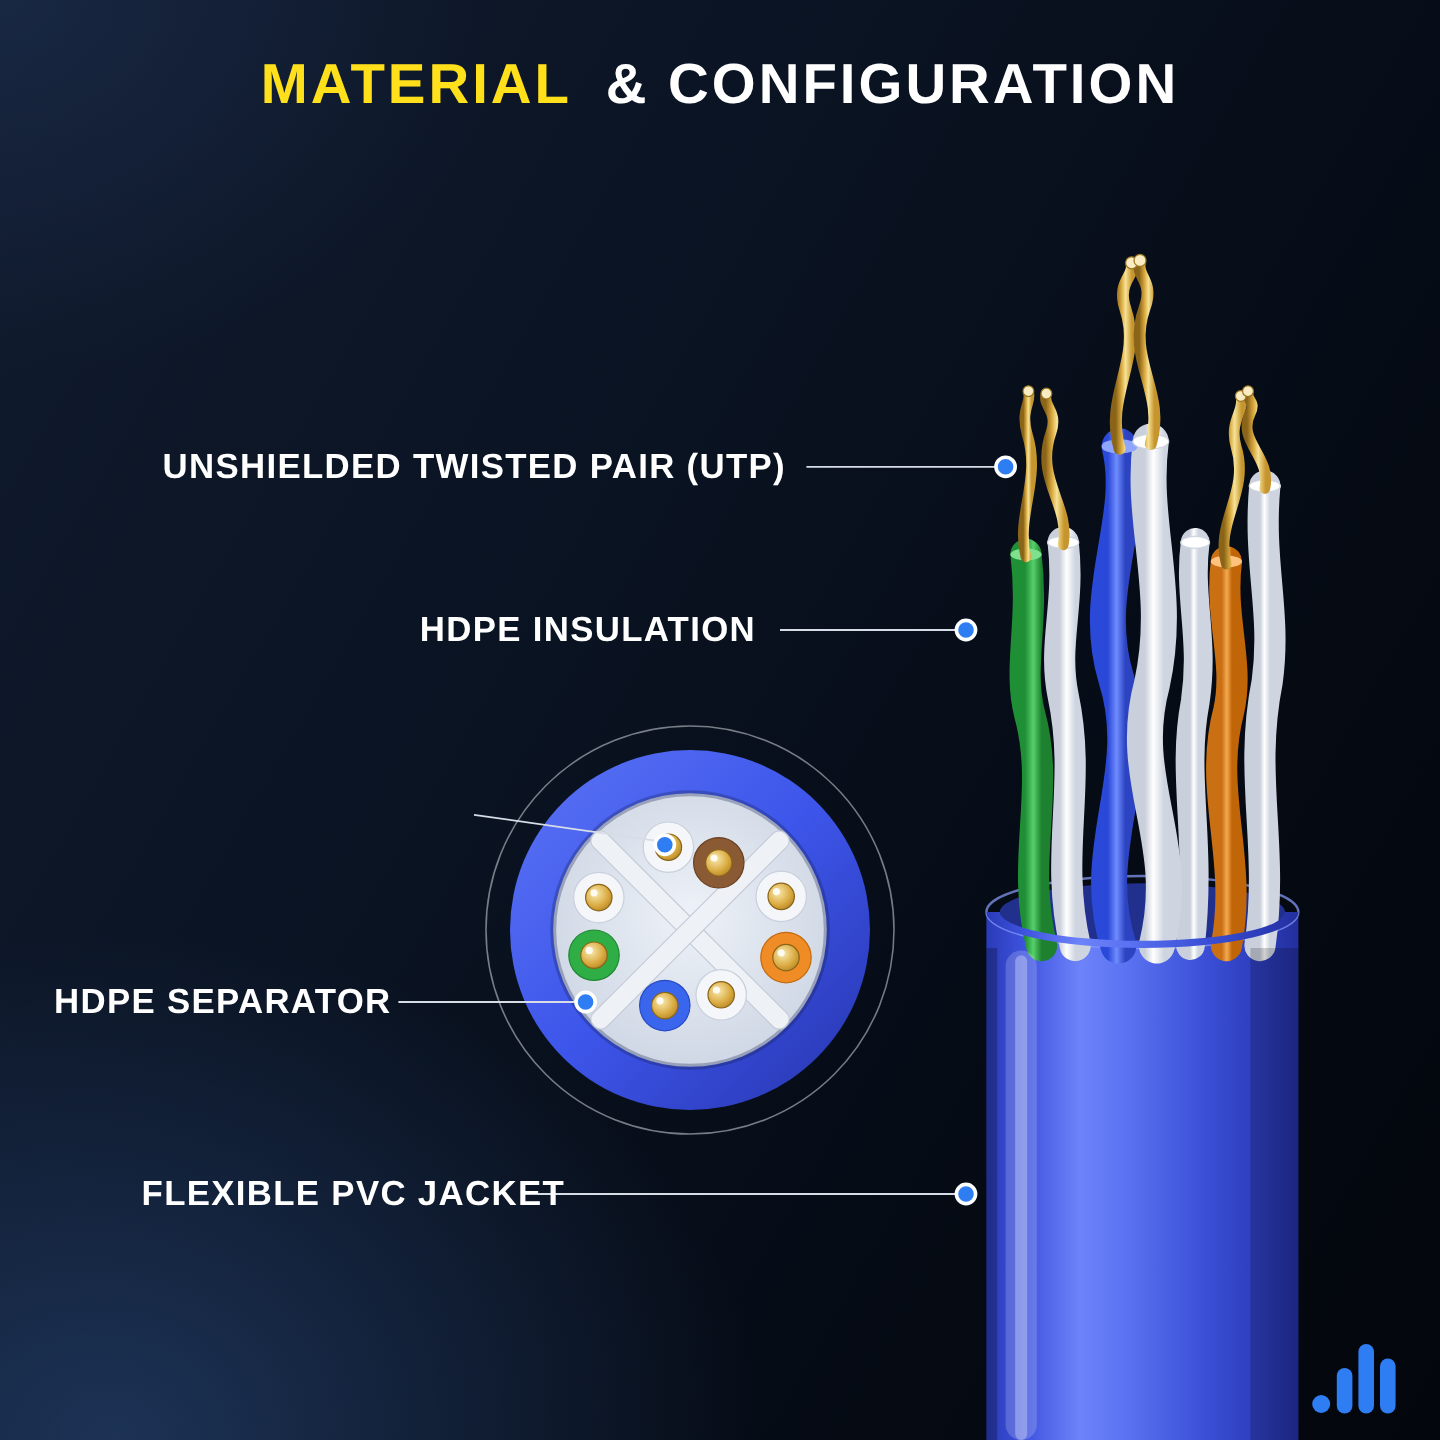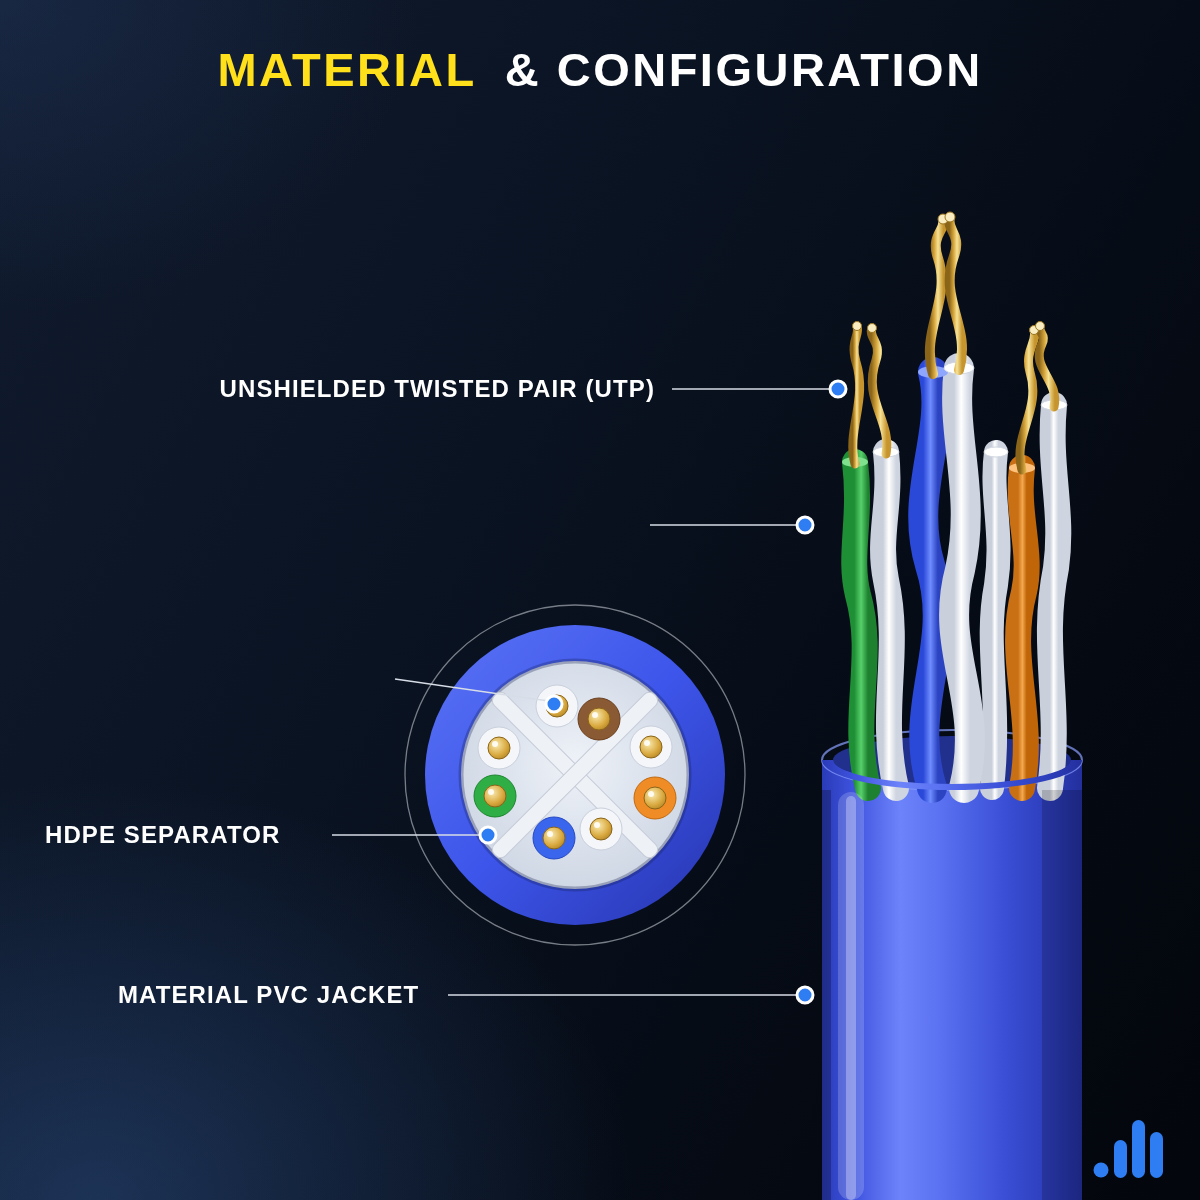--- a/index.html
+++ b/index.html
@@ -10,21 +10,21 @@
       radial-gradient(900px 700px at 8% 100%, rgba(47,82,138,0.50), transparent 60%),
       radial-gradient(700px 520px at 0% 0%, rgba(40,62,105,0.35), transparent 60%),
       linear-gradient(120deg,#101b2e 0%,#0a1322 40%,#050a13 75%,#03060c 100%);
   }
   h1#title{
     position:absolute;top:42px;left:0;width:100%;margin:0;text-align:center;
     font-size:47px;font-weight:800;letter-spacing:2.5px;color:#ffffff;
   }
   .t-hi{color:#ffe01a;margin-right:28px;}
   .callout{
-    position:absolute;color:#ffffff;font-weight:700;font-size:24px;
+    position:absolute;color:#ffffff;font-weight:700;font-size:29px;
     letter-spacing:1.1px;white-space:nowrap;line-height:28px;
   }
   #label-utp{top:375px;right:545px;}
   #label-hdpe{top:511px;right:570px;}
   #label-copper{top:651px;left:45px;}
   #label-separator{top:821px;left:45px;}
   #label-jacket{top:981px;left:118px;}
   svg#art{position:absolute;left:0;top:0;width:1200px;height:1200px;}
 </style>
 </head>
@@ -211,16 +211,17 @@
 
     <g fill="#2e7df2">
       <circle cx="1101" cy="1170" r="7.5"></circle>
       <rect x="1114" y="1140" width="13" height="38" rx="6.5"></rect>
       <rect x="1132" y="1120" width="13" height="58" rx="6.5"></rect>
       <rect x="1150" y="1132" width="13" height="46" rx="6.5"></rect>
     </g>
   </svg>
 
   <div class="callout" id="label-utp">UNSHIELDED TWISTED PAIR (UTP)</div>
+  <div class="callout" id="label-hdpe">HDPE INSULATION</div>
   <div class="callout" id="label-separator">HDPE SEPARATOR</div>
-  <div class="callout" id="label-jacket">MATERIAL PVC JACKET</div>
+  <div class="callout" id="label-jacket">FLEXIBLE PVC JACKET</div>
 
 </div>
 
 </body></html>

